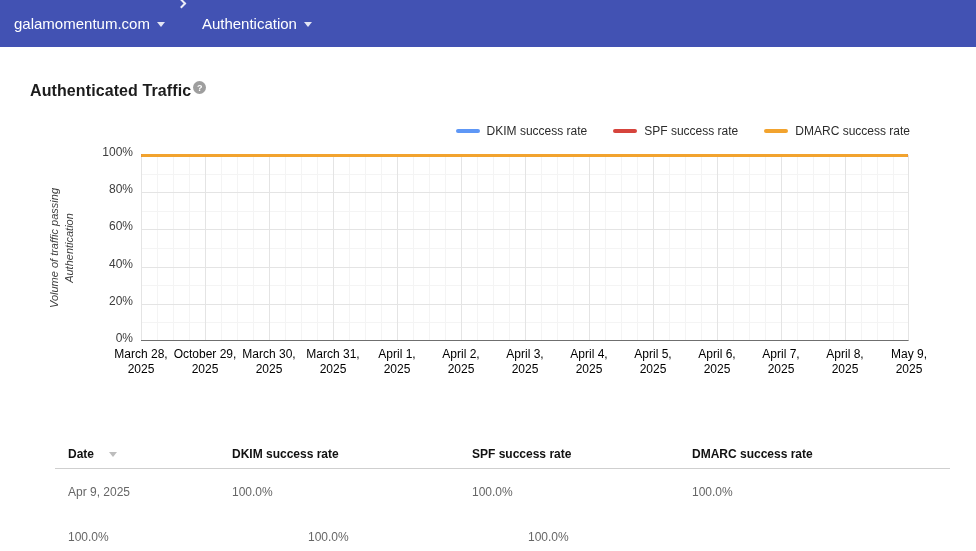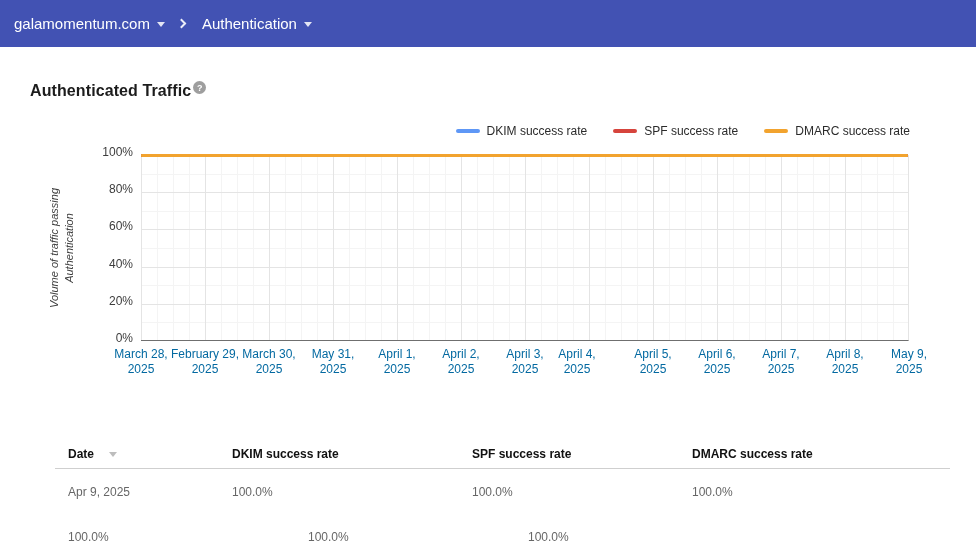--- a/index.html
+++ b/index.html
@@ -6,21 +6,21 @@
   html,body { background:#fff; }
   #app {
     position:relative; width:976px; height:551px; overflow:hidden;
     background:#fff; font-family:"Liberation Sans", sans-serif;
     -webkit-font-smoothing:antialiased;
   }
 
   
   .topbar {
     position:absolute; top:0; left:0; width:976px; height:47px;
-    background:#4252b3; display:flex; align-items:center; padding-left:14px;
+    background:#4252b3; display:flex; padding-left:14px;
     color:#fff; font-size:15px;
   }
   .crumb { display:flex; align-items:center; gap:7px; cursor:pointer; }
   .caret {
     width:0; height:0; border-left:4px solid transparent;
     border-right:4px solid transparent; border-top:5px solid rgba(255,255,255,.85);
     margin-top:2px;
   }
   .chev {
     width:7px; height:7px; border-top:2px solid rgba(255,255,255,.9);
@@ -62,21 +62,21 @@
   .ytitle {
     position:absolute; left:62px; top:248px; transform:translate(-50%,-50%) rotate(-90deg);
     font-size:11px; font-style:italic; color:#3d3d3d; text-align:center;
     white-space:nowrap; line-height:15px;
   }
   .ytitle span { display:block; }
 
   .xticks { position:absolute; left:141px; top:347px; width:768px; height:32px; }
   .xlab {
     position:absolute; width:80px; text-align:center;
-    font-size:12px; color:#0369a1; line-height:15px;
+    font-size:12px; color:#000000; line-height:15px;
   }
   .xlab span { display:block; }
 
   
   .dtable { position:absolute; left:55px; top:440px; width:895px; font-size:12px; }
   .thead {
     display:flex; height:29px; align-items:center;
     font-weight:700; color:#111; border-bottom:1px solid #cfcfcf;
   }
   .trow { display:flex; height:45px; align-items:center; color:#666;justify-content:center; }
@@ -145,44 +145,44 @@
     <div class="series-line" style="background: rgb(214, 68, 60);"></div>
     <div class="series-line" style="background: rgb(242, 163, 46);"></div>
   </div>
 
   <div class="xticks">
     <div class="xlab" style="left:-40px">
         <span>March 28,</span>
         <span>2025</span>
       </div>
     <div class="xlab" style="left:24px">
-        <span>February 29,</span>
+        <span>October 29,</span>
         <span>2025</span>
       </div>
     <div class="xlab" style="left:88px">
         <span>March 30,</span>
         <span>2025</span>
       </div>
     <div class="xlab" style="left:152px">
-        <span>May 31,</span>
+        <span>March 31,</span>
         <span>2025</span>
       </div>
     <div class="xlab" style="left:216px">
         <span>April 1,</span>
         <span>2025</span>
       </div>
     <div class="xlab" style="left:280px">
         <span>April 2,</span>
         <span>2025</span>
       </div>
     <div class="xlab" style="left:344px">
         <span>April 3,</span>
         <span>2025</span>
       </div>
-    <div class="xlab" style="left:396px">
+    <div class="xlab" style="left:408px">
         <span>April 4,</span>
         <span>2025</span>
       </div>
     <div class="xlab" style="left:472px">
         <span>April 5,</span>
         <span>2025</span>
       </div>
     <div class="xlab" style="left:536px">
         <span>April 6,</span>
         <span>2025</span>

